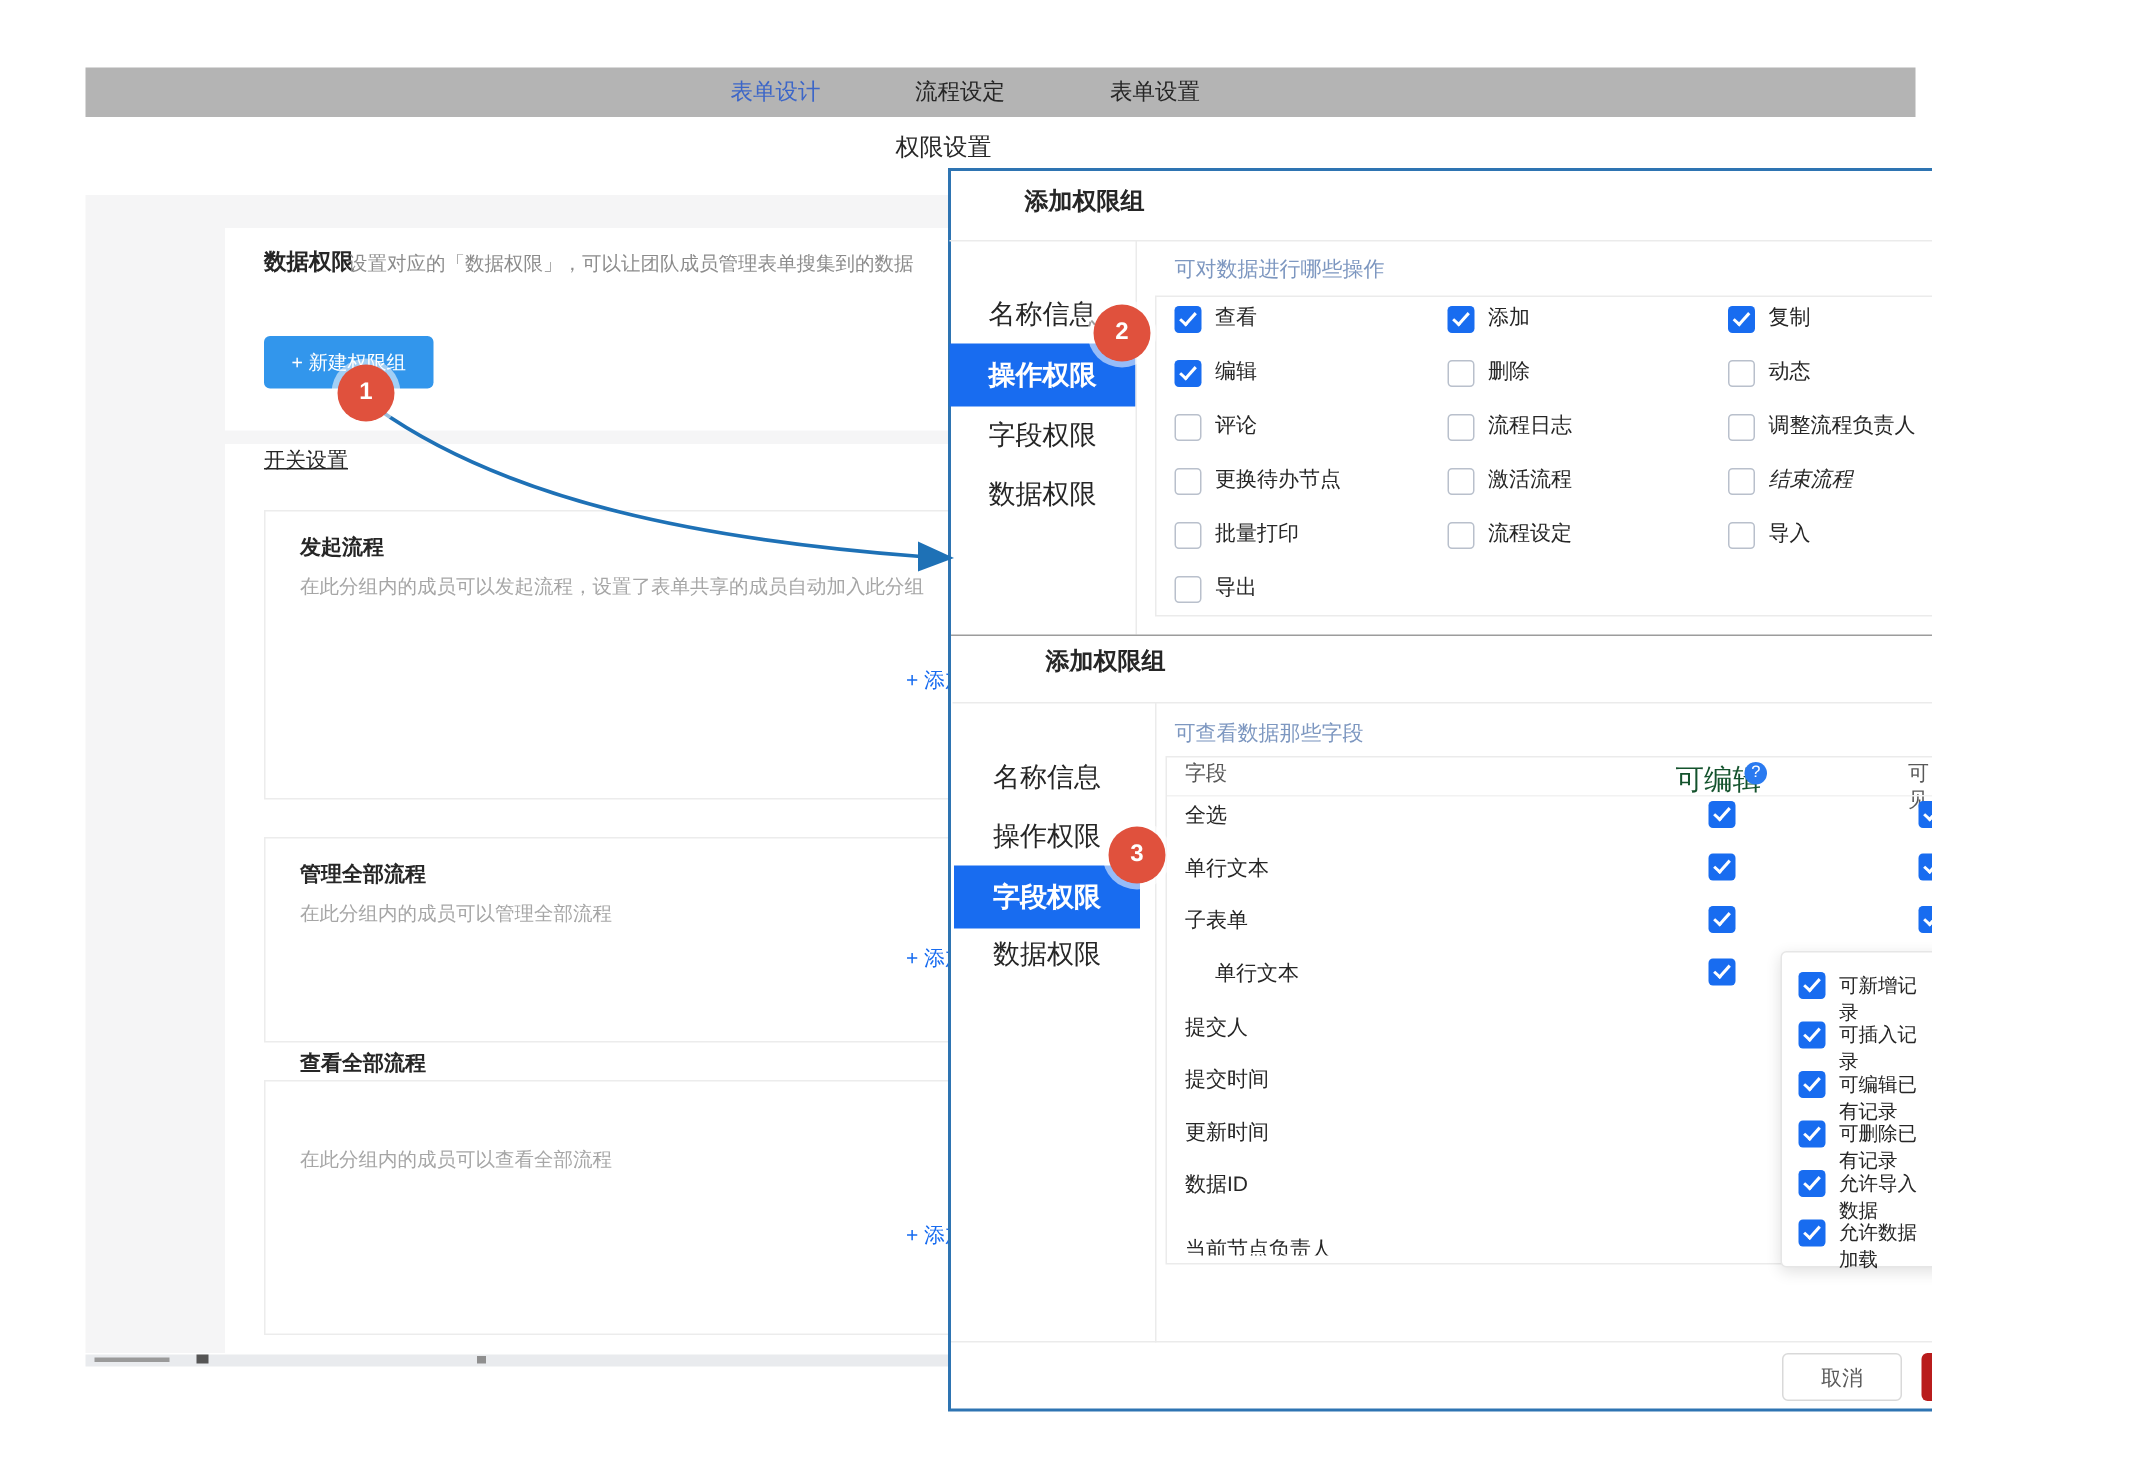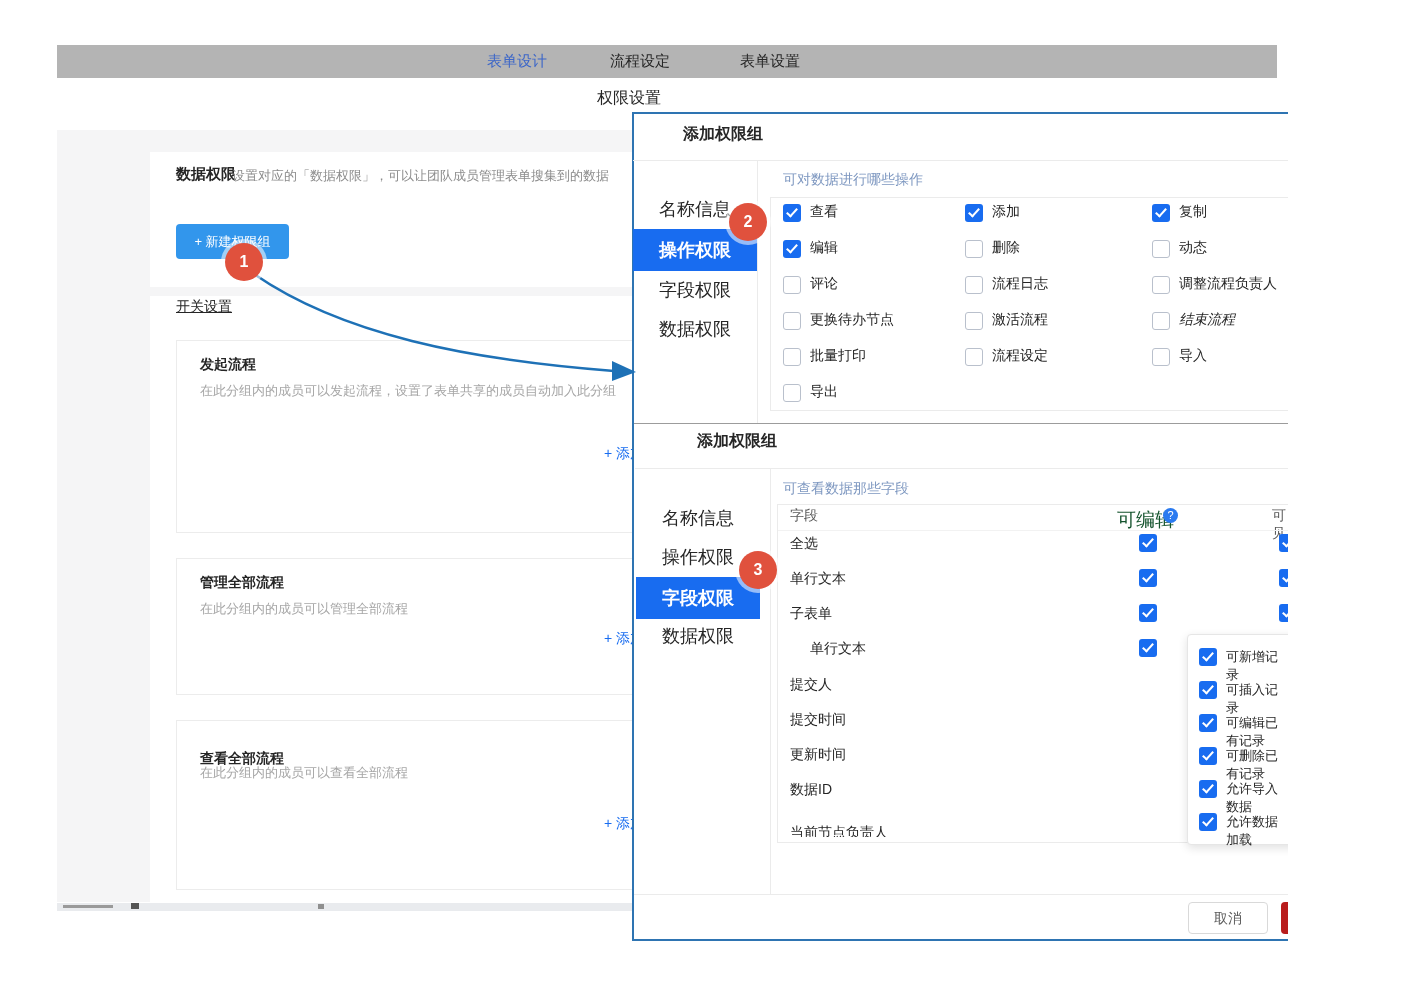--- a/index.html
+++ b/index.html
@@ -46,21 +46,21 @@
   <div id="flow-cards">
       <div class="flowbox abs" style="position: absolute; left: 176px; top: 340px; width: 1100px; height: 193px;"></div>
       <div style="position: absolute; left: 200px; top: 356px; font-size: 14px; font-weight: bold;">发起流程</div>
       <div style="position: absolute; left: 200px; top: 382px; font-size: 13px; color: rgb(166, 166, 166);">在此分组内的成员可以发起流程，设置了表单共享的成员自动加入此分组</div>
       <div style="position: absolute; left: 604px; top: 445px; font-size: 14px; color: rgb(24, 108, 240);">+ 添加权限组</div>
       <div class="flowbox abs" style="position: absolute; left: 176px; top: 558px; width: 1100px; height: 137px;"></div>
       <div style="position: absolute; left: 200px; top: 574px; font-size: 14px; font-weight: bold;">管理全部流程</div>
       <div style="position: absolute; left: 200px; top: 600px; font-size: 13px; color: rgb(166, 166, 166);">在此分组内的成员可以管理全部流程</div>
       <div style="position: absolute; left: 604px; top: 630px; font-size: 14px; color: rgb(24, 108, 240);">+ 添加权限组</div>
       <div class="flowbox abs" style="position: absolute; left: 176px; top: 720px; width: 1100px; height: 170px;"></div>
-      <div style="position: absolute; left: 200px; top: 750px; font-size: 14px; font-weight: bold;">查看全部流程</div>
+      <div style="position: absolute; left: 200px; top: 700px; font-size: 14px; font-weight: bold;">查看全部流程</div>
       <div style="position: absolute; left: 200px; top: 764px; font-size: 13px; color: rgb(166, 166, 166);">在此分组内的成员可以查看全部流程</div>
       <div style="position: absolute; left: 604px; top: 815px; font-size: 14px; color: rgb(24, 108, 240);">+ 添加权限组</div>
     </div>
 
   <div class="abs" style="left:57px;top:903px;width:576px;height:8px;background:#e9ebee;"></div>
   <div class="abs" style="left:63px;top:905px;width:50px;height:3px;background:#9a9a9a;"></div>
   <div class="abs" style="left:131px;top:903px;width:8px;height:6px;background:#555;"></div>
   <div class="abs" style="left:318px;top:904px;width:6px;height:5px;background:#8f8f8f;"></div>
 
   <div class="abs" style="left:632px;top:112px;width:749px;height:829px;background:#fff;

